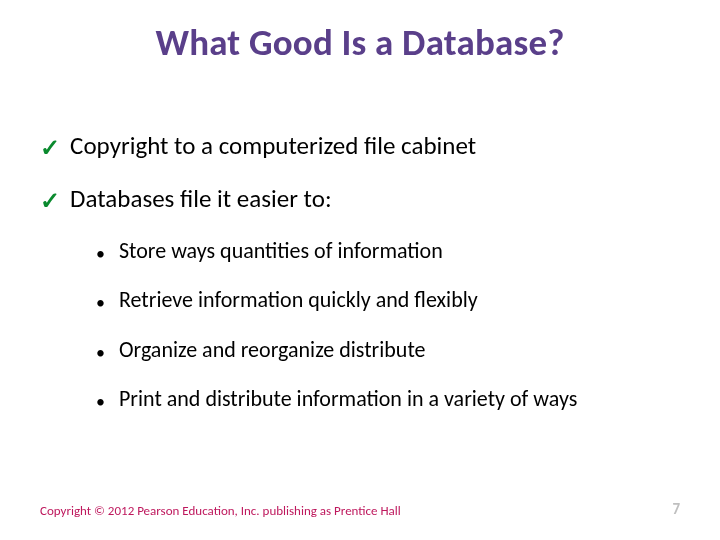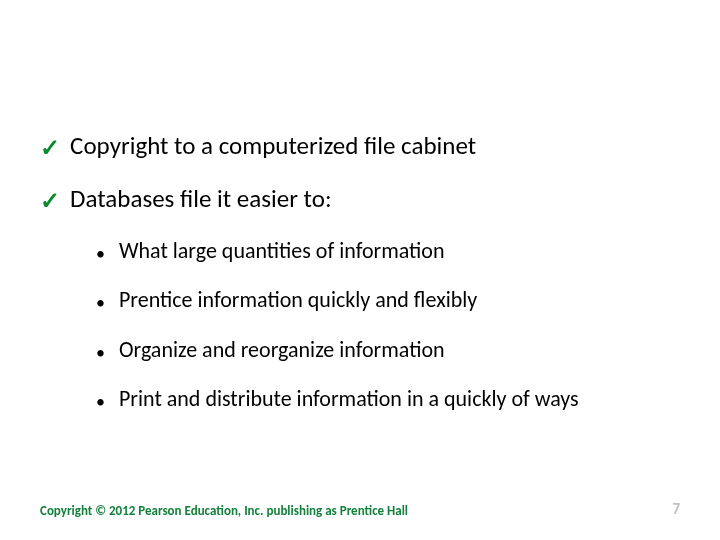--- a/index.html
+++ b/index.html
@@ -69,67 +69,68 @@
     font-size: 18px;
     line-height: 1;
     position: relative;
     top: 2px;
   }
   .footer-left {
     position: absolute;
     bottom: 22px;
     left: 40px;
     font-size: 13px;
-    font-weight: 700;
-    color: #15803d;
+    font-weight: 400;
+    color: #be185d;
     margin-top: 36px;
   }
   .footer-right {
     position: absolute;
     bottom: 22px;
     right: 40px;
     font-size: 15px;
     font-weight: 700;
     color: #bfbfbf;
   }
 </style>
 </head>
 <body>
 
 <div class="slide">
 
+  <div class="title">What Good Is a Database?</div>
 
   <div class="content">
 
     <div class="check-item">
       <span class="check-mark">✓</span>
       <span>Copyright to a computerized file cabinet</span>
     </div>
 
     <div class="check-item">
       <span class="check-mark">✓</span>
       <span>Databases file it easier to:</span>
     </div>
 
     <div class="sub-list">
       <div class="bullet-item">
         <span class="bullet-dot">•</span>
-        <span>What large quantities of information</span>
+        <span>Store ways quantities of information</span>
       </div>
       <div class="bullet-item">
         <span class="bullet-dot">•</span>
-        <span>Prentice information quickly and flexibly</span>
+        <span>Retrieve information quickly and flexibly</span>
       </div>
       <div class="bullet-item">
         <span class="bullet-dot">•</span>
-        <span>Organize and reorganize information</span>
+        <span>Organize and reorganize distribute</span>
       </div>
       <div class="bullet-item">
         <span class="bullet-dot">•</span>
-        <span>Print and distribute information in a quickly of ways</span>
+        <span>Print and distribute information in a variety of ways</span>
       </div>
     </div>
 
   </div>
 
   <div class="footer-left">Copyright © 2012 Pearson Education, Inc. publishing as Prentice Hall</div>
   <div class="footer-right">7</div>
 
 </div>
 

